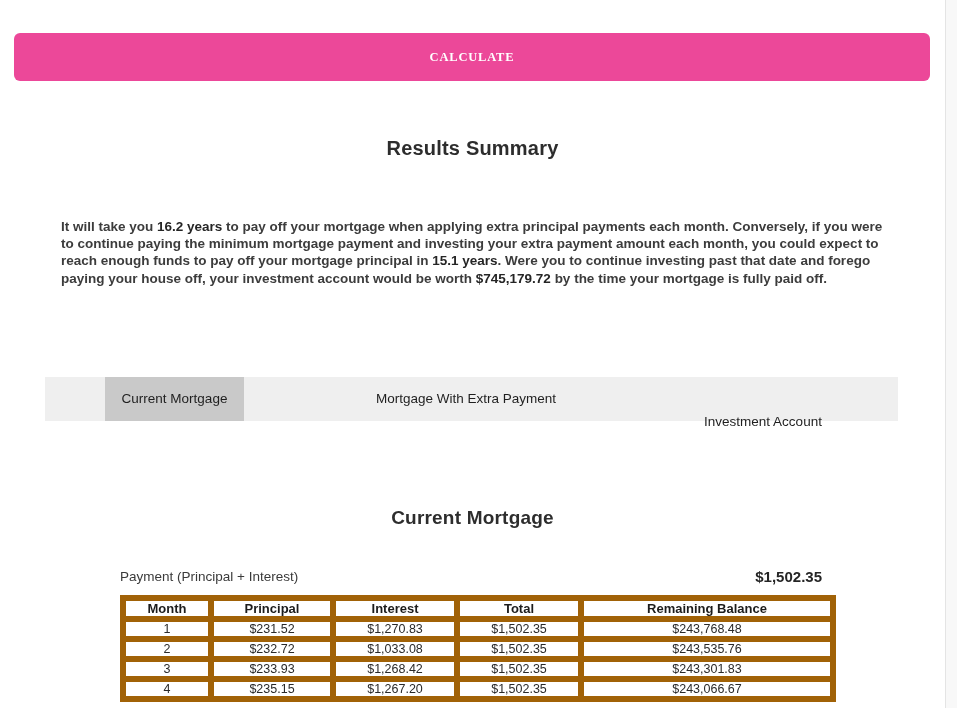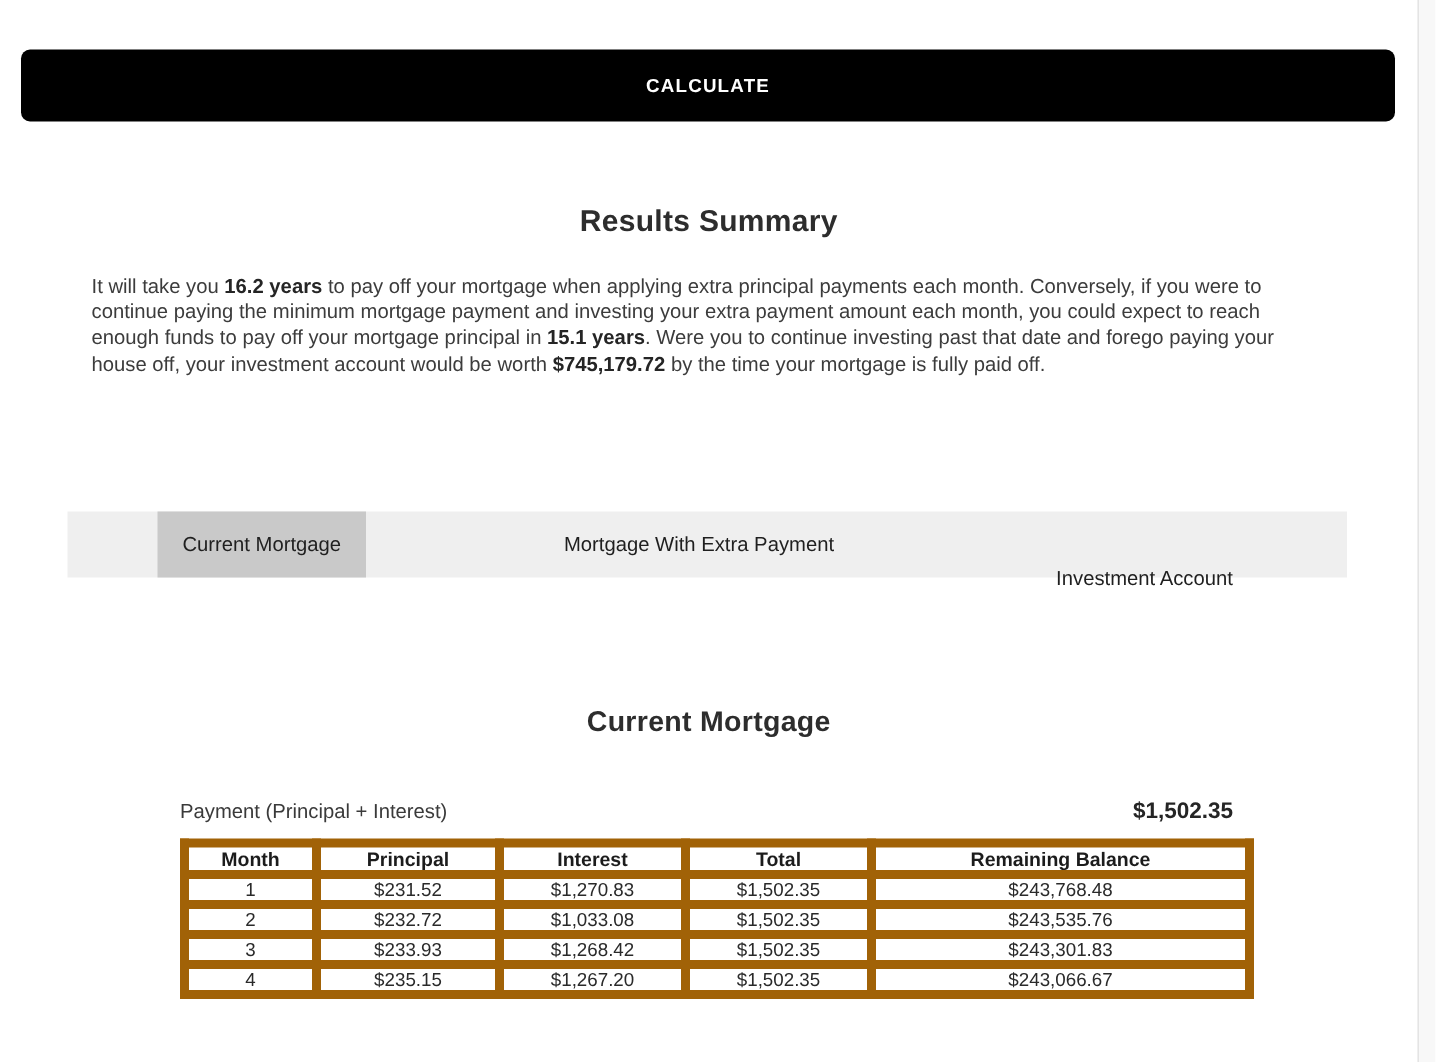--- a/index.html
+++ b/index.html
@@ -12,48 +12,49 @@
     color: #3a3a3a;
   }
   .content { width: 945px; }
 
   
   .calc-btn {
     display: block;
     margin: 33px 15px 0 14px;
     width: 916px;
     height: 48px;
-    background: #000000;
+    background: #ec4899;
     border: none;
     border-radius: 6px;
     color: #ffffff;
-    font-family: Liberation Sans, sans-serif;
+    font-family: Liberation Serif, serif;
     font-size: 12.5px;
     font-weight: bold;
     letter-spacing: 0.8px;
     cursor: pointer;
     text-align: center;
   }
 
   
   .results-title {
     margin-top: 56px;
     text-align: center;
     font-size: 20px;
     line-height: 22px;
     font-weight: bold;
     color: #2d2d2d;
     letter-spacing: 0.2px;
   }
   .summary-text {
-    margin: 23px 61px 0 61px;
+    margin: 59px 61px 0 61px;
     width: 823px;
     font-size: 13.5px;
     line-height: 17.2px;
     color: #3c3c3c;
+    font-weight: bold;
   }
   .summary-text b { color: #252525; }
 
   
   .tabbar {
     margin: 90px 0 0 45px;
     width: 853px;
     height: 44px;
     background: #efefef;
     display: flex;

